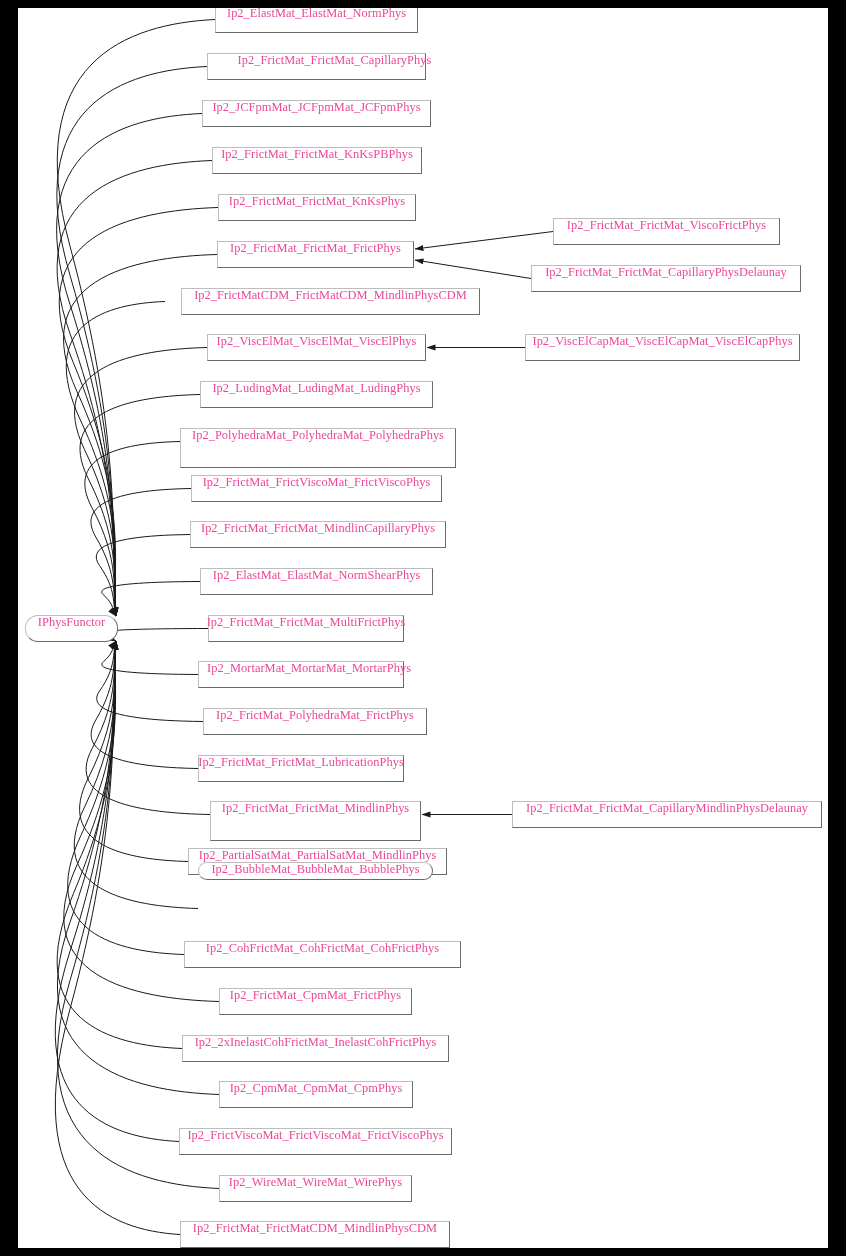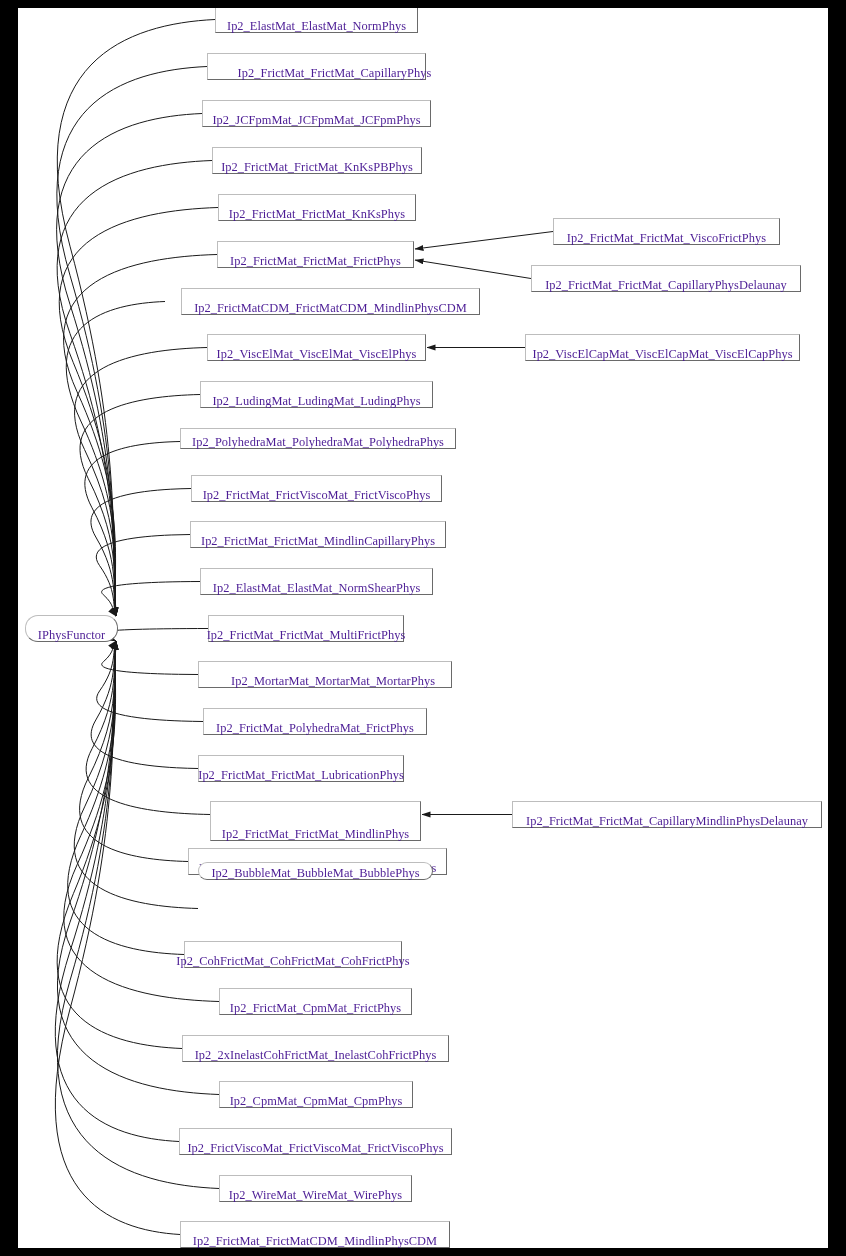--- a/index.html
+++ b/index.html
@@ -40,24 +40,24 @@
   .node {
     position: absolute;
     box-sizing: border-box;
     background: #ffffff;
     border: 1px solid #7f7f7f;
     border-top-color: #bdbdbd;
     border-left-color: #bdbdbd;
     border-right-color: #6a6a6a;
     border-bottom-color: #6a6a6a;
     display: flex;
-    align-items: flex-end;
+    align-items: flex-start;
     justify-content: center;
     font-size: 12.4px;
-    color: #4c1d95;
+    color: #ec4899;
     line-height: 1;
     white-space: nowrap;
     letter-spacing: 0.05px;
   }
   .node.root {
     font-size: 12.4px;
     border-radius: 13px;
   }
 </style>
 </head>
@@ -131,54 +131,54 @@
         </div>
         <div class="node" style="left: 165px; top: 288px; width: 299px; height: 27px; margin-left: 16px;">
           <span>Ip2_FrictMatCDM_FrictMatCDM_MindlinPhysCDM</span>
         </div>
         <div class="node" style="left: 207px; top: 334px; width: 219px; height: 27px;">
           <span>Ip2_ViscElMat_ViscElMat_ViscElPhys</span>
         </div>
         <div class="node" style="left: 200px; top: 381px; width: 233px; height: 27px;">
           <span>Ip2_LudingMat_LudingMat_LudingPhys</span>
         </div>
-        <div class="node" style="left: 180px; top: 428px; width: 276px; height: 21px;">
+        <div class="node" style="left: 180px; top: 428px; width: 276px; height: 40px;">
           <span>Ip2_PolyhedraMat_PolyhedraMat_PolyhedraPhys</span>
         </div>
         <div class="node" style="left: 191px; top: 475px; width: 251px; height: 27px;">
           <span>Ip2_FrictMat_FrictViscoMat_FrictViscoPhys</span>
         </div>
         <div class="node" style="left: 190px; top: 521px; width: 256px; height: 27px;">
           <span>Ip2_FrictMat_FrictMat_MindlinCapillaryPhys</span>
         </div>
         <div class="node" style="left: 200px; top: 568px; width: 233px; height: 27px;">
           <span>Ip2_ElastMat_ElastMat_NormShearPhys</span>
         </div>
         <div class="node" style="left: 208px; top: 615px; width: 196px; height: 27px;">
           <span>Ip2_FrictMat_FrictMat_MultiFrictPhys</span>
         </div>
-        <div class="node" style="left: 198px; top: 661px; width: 254px; height: 27px; padding-left: 16px;">
+        <div class="node" style="left: 198px; top: 661px; width: 206px; height: 27px; padding-left: 16px;">
           <span>Ip2_MortarMat_MortarMat_MortarPhys</span>
         </div>
         <div class="node" style="left: 203px; top: 708px; width: 224px; height: 27px;">
           <span>Ip2_FrictMat_PolyhedraMat_FrictPhys</span>
         </div>
         <div class="node" style="left: 198px; top: 755px; width: 206px; height: 27px;">
           <span>Ip2_FrictMat_FrictMat_LubricationPhys</span>
         </div>
         <div class="node" style="left: 210px; top: 801px; width: 211px; height: 40px;">
           <span>Ip2_FrictMat_FrictMat_MindlinPhys</span>
         </div>
         <div class="node" style="left: 188px; top: 848px; width: 259px; height: 27px;">
           <span>Ip2_PartialSatMat_PartialSatMat_MindlinPhys</span>
         </div>
         <div class="node" style="left: 198px; top: 862px; width: 235px; height: 18px; border-radius: 10px;">
           <span>Ip2_BubbleMat_BubbleMat_BubblePhys</span>
         </div>
-        <div class="node" style="left: 184px; top: 941px; width: 218px; height: 27px;">
+        <div class="node" style="left: 184px; top: 941px; width: 277px; height: 27px;">
           <span>Ip2_CohFrictMat_CohFrictMat_CohFrictPhys</span>
         </div>
         <div class="node" style="left: 219px; top: 988px; width: 193px; height: 27px;">
           <span>Ip2_FrictMat_CpmMat_FrictPhys</span>
         </div>
         <div class="node" style="left: 182px; top: 1035px; width: 267px; height: 27px;">
           <span>Ip2_2xInelastCohFrictMat_InelastCohFrictPhys</span>
         </div>
         <div class="node" style="left: 219px; top: 1081px; width: 194px; height: 27px;">
           <span>Ip2_CpmMat_CpmMat_CpmPhys</span>

